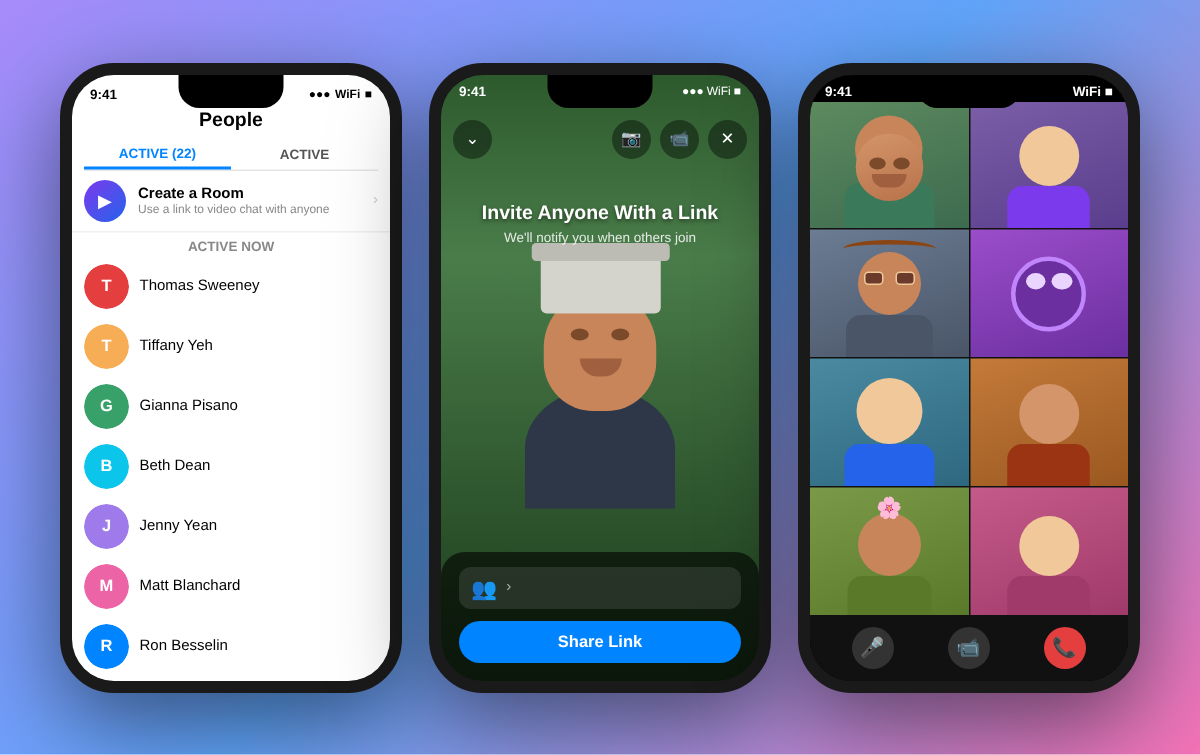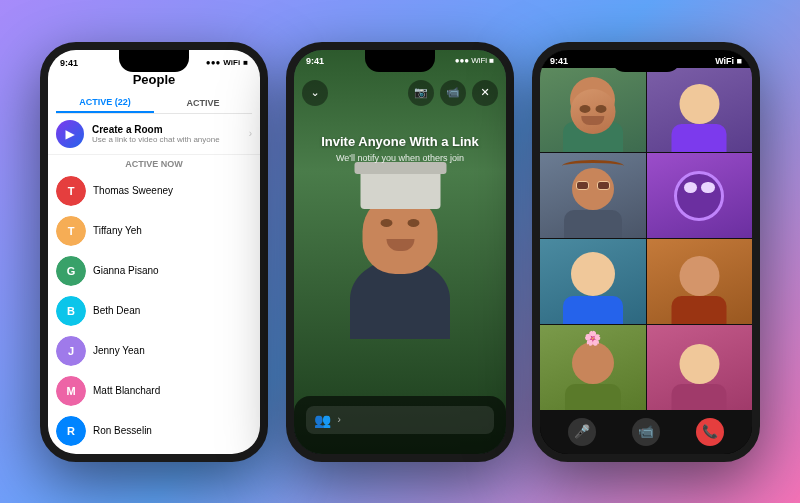--- a/index.html
+++ b/index.html
@@ -462,20 +462,21 @@
     <div class="invite-overlay">
       <div class="invite-title">Invite Anyone With a Link</div>
       <div class="invite-subtitle">We'll notify you when others join</div>
     </div>
 
     <div class="bottom-panel">
       <div class="who-can-join">
         <span class="join-icon">👥</span>
         <span class="join-chevron">›</span>
       </div>
+      <div class="share-btn">Share Link</div>
     </div>
   </div>
 </div>
 
 <div class="phone">
   <div class="phone3-screen">
     <div class="phone3-status">
       <span>9:41</span>
       <span>WiFi ■</span>
     </div>

